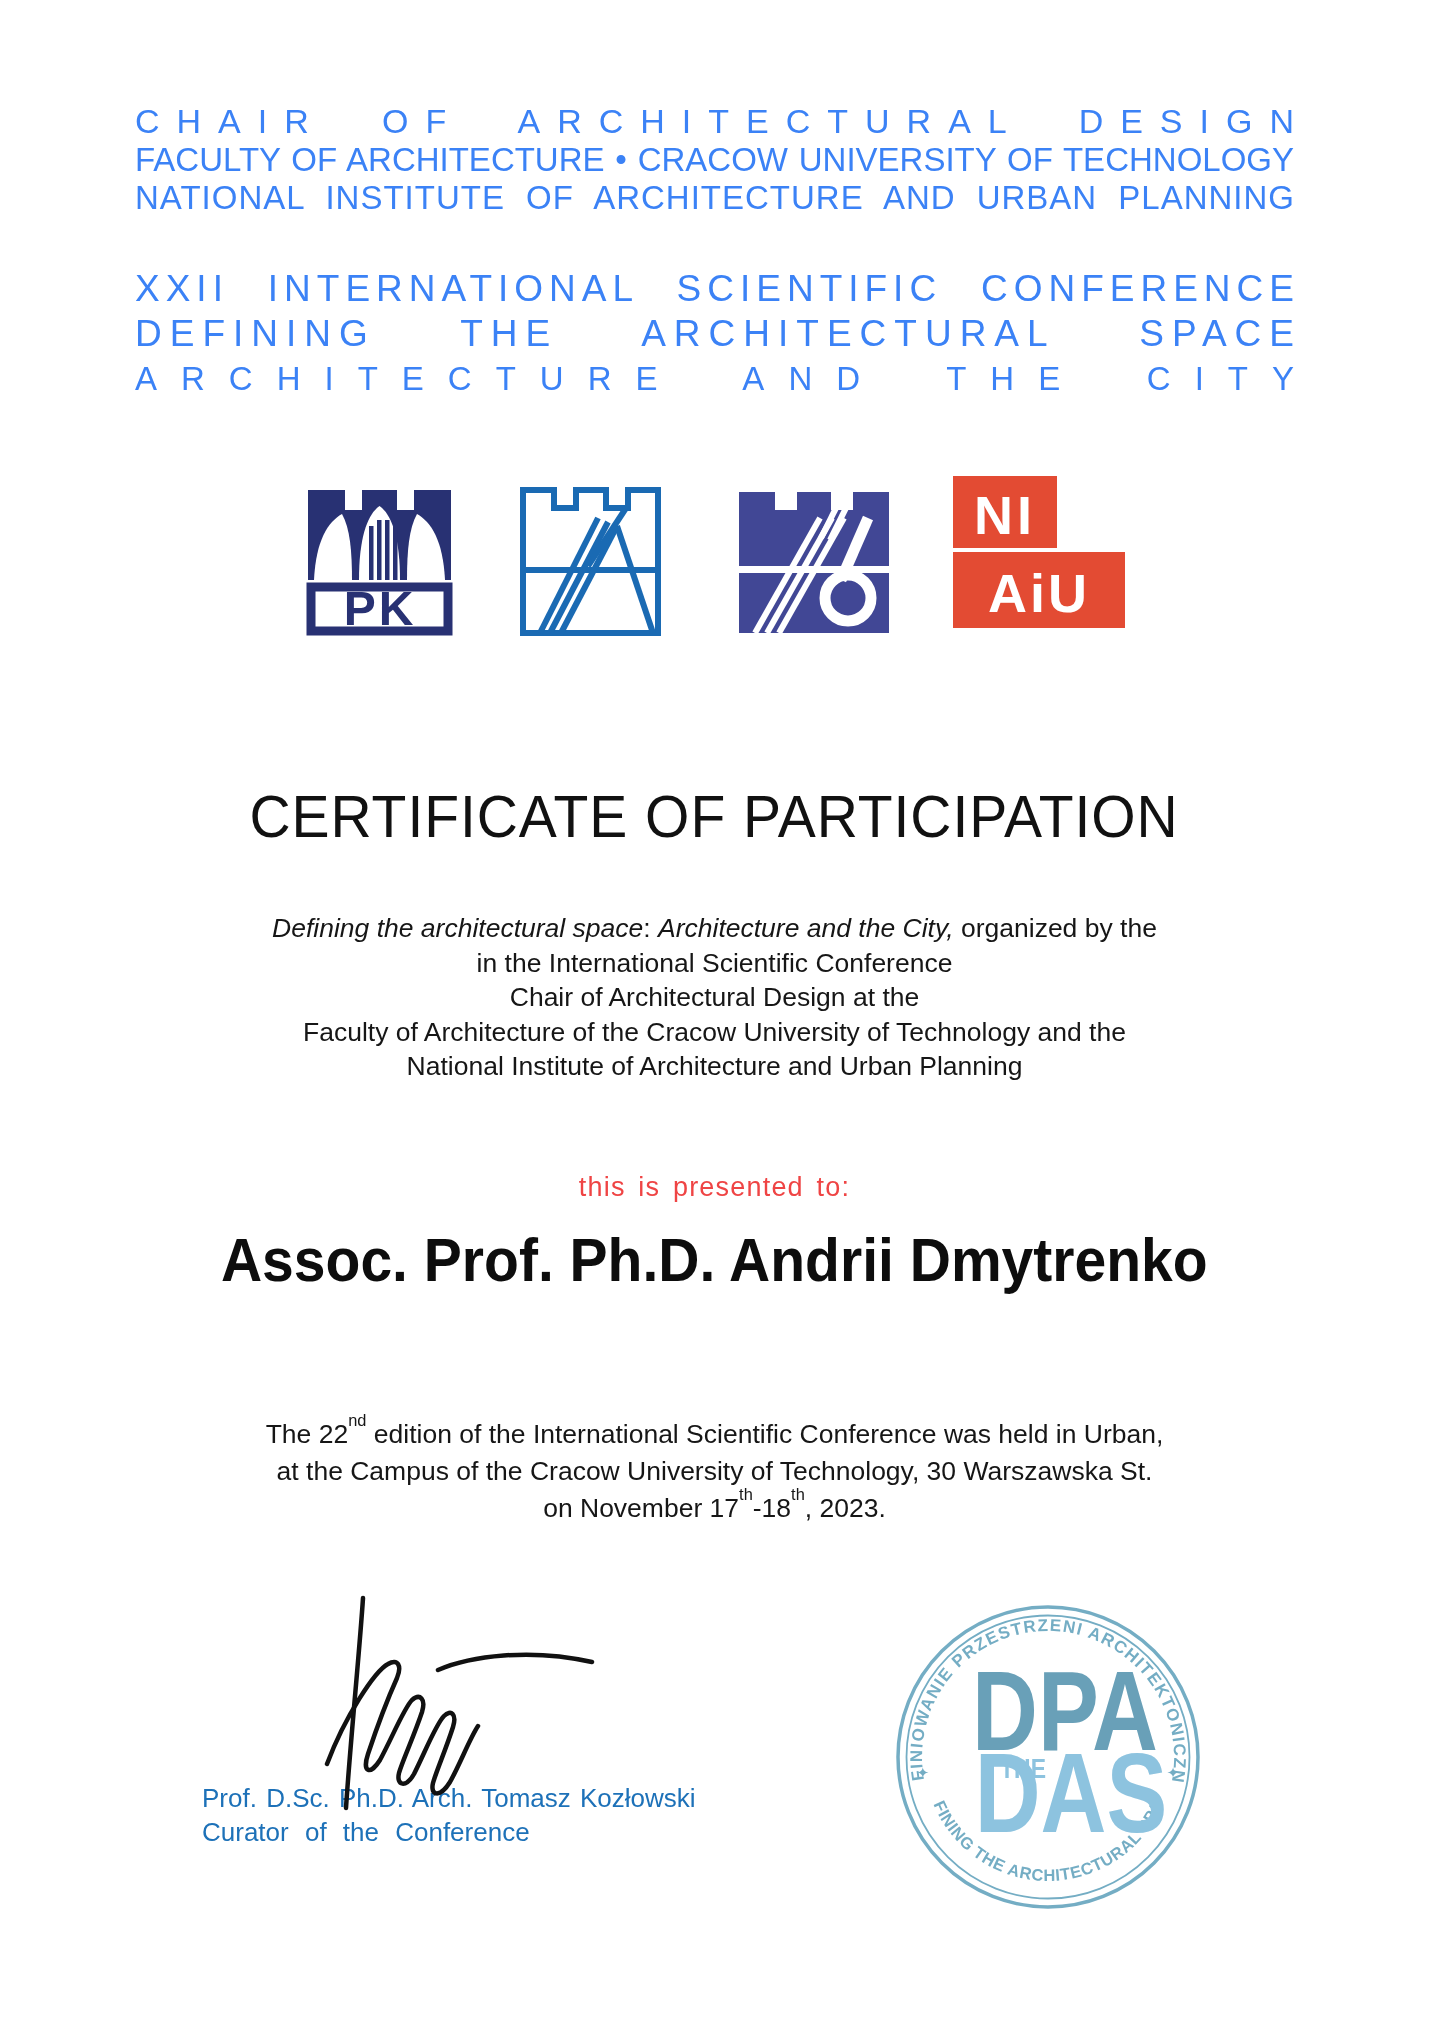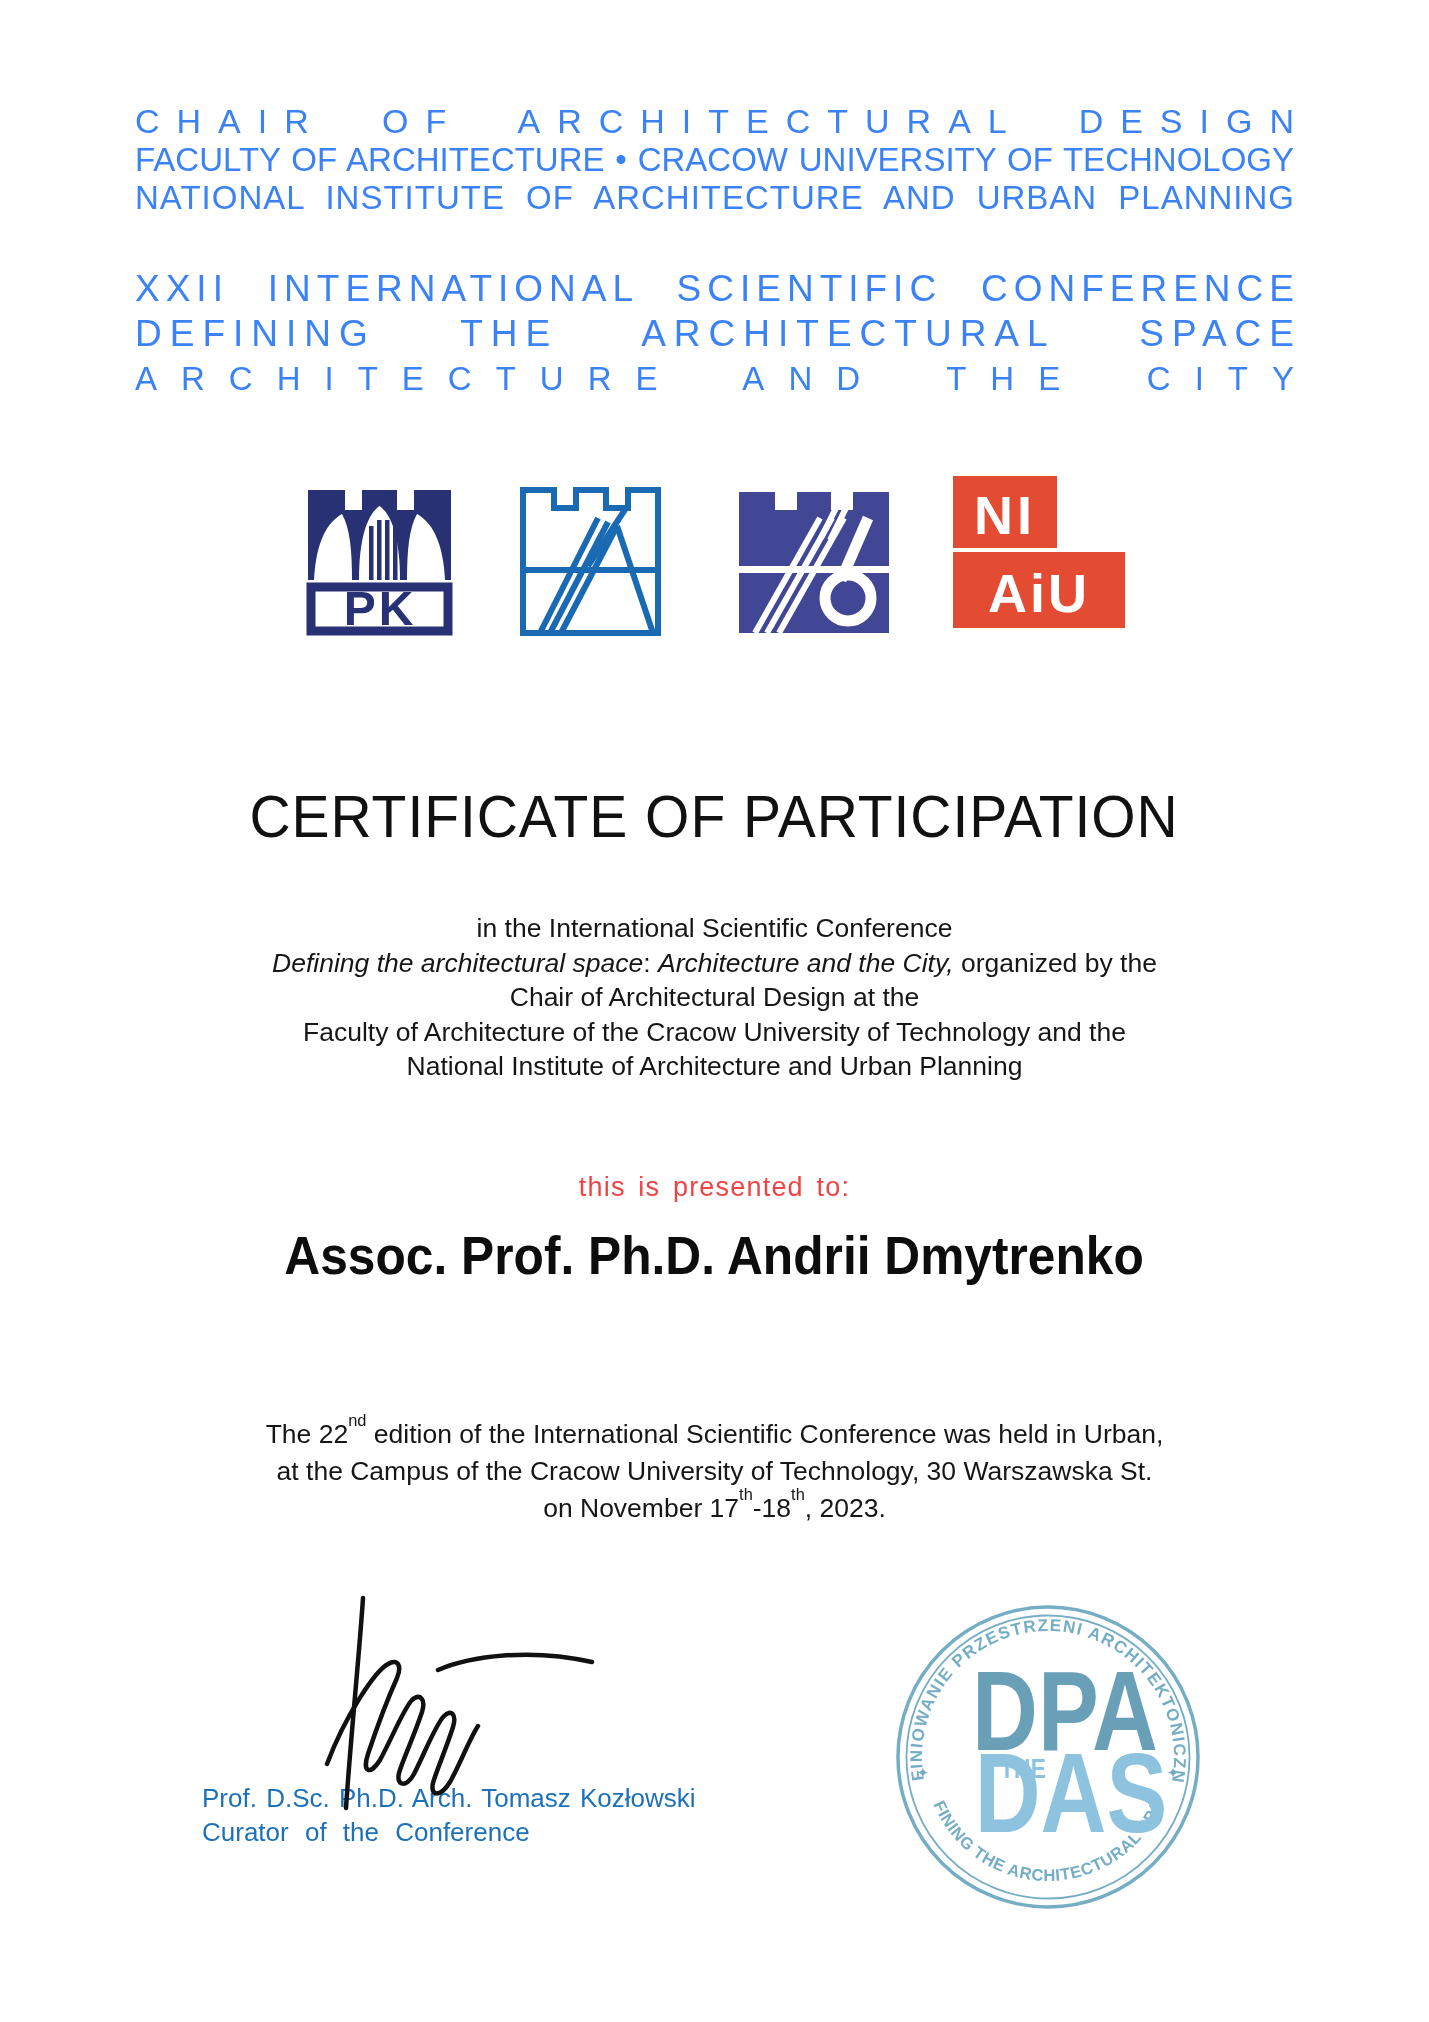--- a/index.html
+++ b/index.html
@@ -23,21 +23,21 @@
   
   .logo{position:absolute;}
   .logo svg{display:block;width:100%;height:100%;}
   
   .ctr{position:absolute;left:0;right:0;text-align:center;}
   .title{top:782px;font-size:60px;letter-spacing:1px;color:#111;}
   .title .cond{display:inline-block;transform:scaleX(0.95);transform-origin:50% 50%;white-space:nowrap;font-weight:500;}
   .intro{top:911px;font-size:26.5px;line-height:34.5px;color:#161616;}
   .intro .it{font-style:italic;}
   .presented{top:1172px;font-size:27px;letter-spacing:1.2px;word-spacing:4px;color:#ef4444;}
-  .recipient{top:1224px;font-size:54px;font-weight:bold;color:#0d0d0d;}
+  .recipient{top:1224px;font-size:62px;font-weight:bold;color:#0d0d0d;}
   .recipient .cond{display:inline-block;transform:scaleX(0.92);transform-origin:50% 50%;white-space:nowrap;}
   .details{top:1416px;font-size:26.5px;line-height:37px;color:#161616;}
   sup.sp{font-size:0.62em;position:relative;top:-0.45em;line-height:0;}
   
   .sigscrawl{position:absolute;left:300px;top:1586px;width:300px;height:232px;z-index:3;}
   .sigtext{position:absolute;left:202px;top:1781px;color:#1d71b8;font-size:26px;line-height:34px;z-index:2;}
   .sigtext .l1{word-spacing:2px;}
   .sigtext .l2{word-spacing:9px;}
   
   .stamp{position:absolute;left:888px;top:1597px;width:320px;height:320px;z-index:1;}
@@ -111,22 +111,22 @@
       <text x="52" y="58" text-anchor="middle" font-family="Liberation Sans, DejaVu Sans, sans-serif" font-size="54" font-weight="bold" letter-spacing="4" fill="#ffffff">NI</text>
       <text x="86" y="136" text-anchor="middle" font-family="Liberation Sans, DejaVu Sans, sans-serif" font-size="54" font-weight="bold" letter-spacing="3" fill="#ffffff">AiU</text>
     </svg>
   </div>
 
   <div class="ctr title">
     <span class="cond">CERTIFICATE OF PARTICIPATION</span>
   </div>
 
   <div class="ctr intro">
+    <div><span class="it">Defining the architectural space</span><span>: </span><span class="it">Architecture and the City,</span><span> organized by the</span></div>
     <div>in the International Scientific Conference</div>
-    <div><span class="it">Defining the architectural space</span><span>: </span><span class="it">Architecture and the City,</span><span> organized by the</span></div>
     <div>Chair of Architectural Design at the</div>
     <div>Faculty of Architecture of the Cracow University of Technology and the</div>
     <div>National Institute of Architecture and Urban Planning</div>
   </div>
 
   <div class="ctr presented">this is presented to:</div>
 
   <div class="ctr recipient">
     <span class="cond">Assoc. Prof. Ph.D. Andrii Dmytrenko</span>
   </div>

